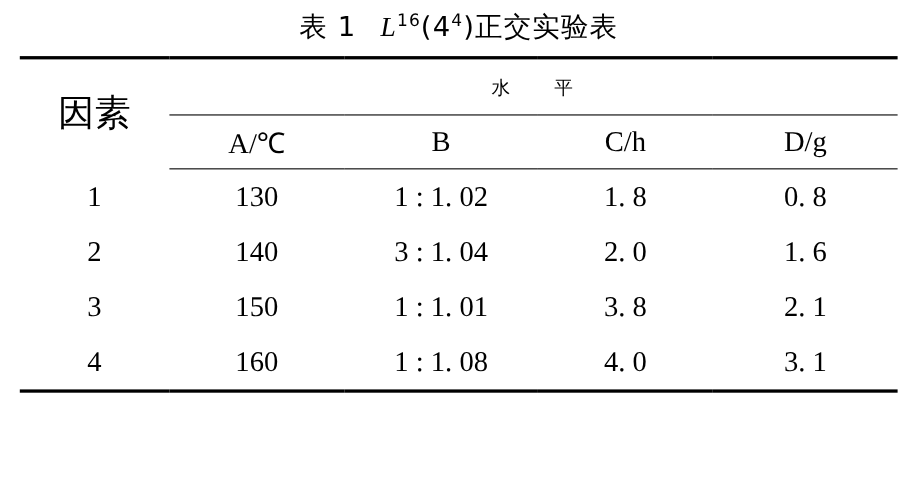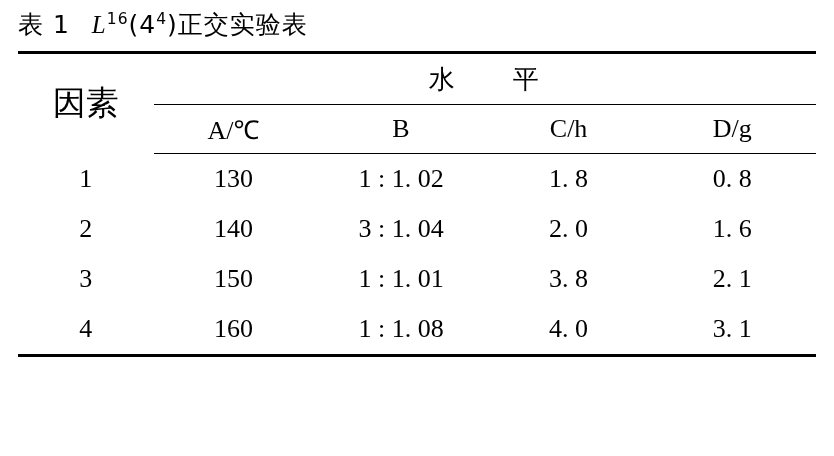--- a/index.html
+++ b/index.html
@@ -17,20 +17,21 @@
   .page {
     width: 834px;
     height: 456px;
     position: relative;
     box-sizing: border-box;
     padding: 0 18px;
   }
 
   
   .title-cn {
+    text-align: center;
     font-family: "DejaVu Sans", sans-serif;
     font-size: 25px;
     letter-spacing: 1px;
     padding-top: 8px;
     white-space: nowrap;
   }
   .title-en {
     text-align: center;
     font-family: "DejaVu Sans", sans-serif;
     font-size: 24px;
@@ -73,21 +74,21 @@
     border-bottom: 1.5px solid #000;
   }
 
   .cell-factor {
     font-family: "DejaVu Sans", sans-serif;
     font-size: 33px;
     vertical-align: middle;
   }
   .level-group {
     font-family: "DejaVu Sans", sans-serif;
-    font-size: 26px;
+    font-size: 17px;
     border-bottom: 1.5px solid #000;
     height: 50px;
     vertical-align: middle;
     letter-spacing: 2px;
   }
   .sub-head {
     font-size: 26px;
     height: 48px;
     vertical-align: middle;
   }

